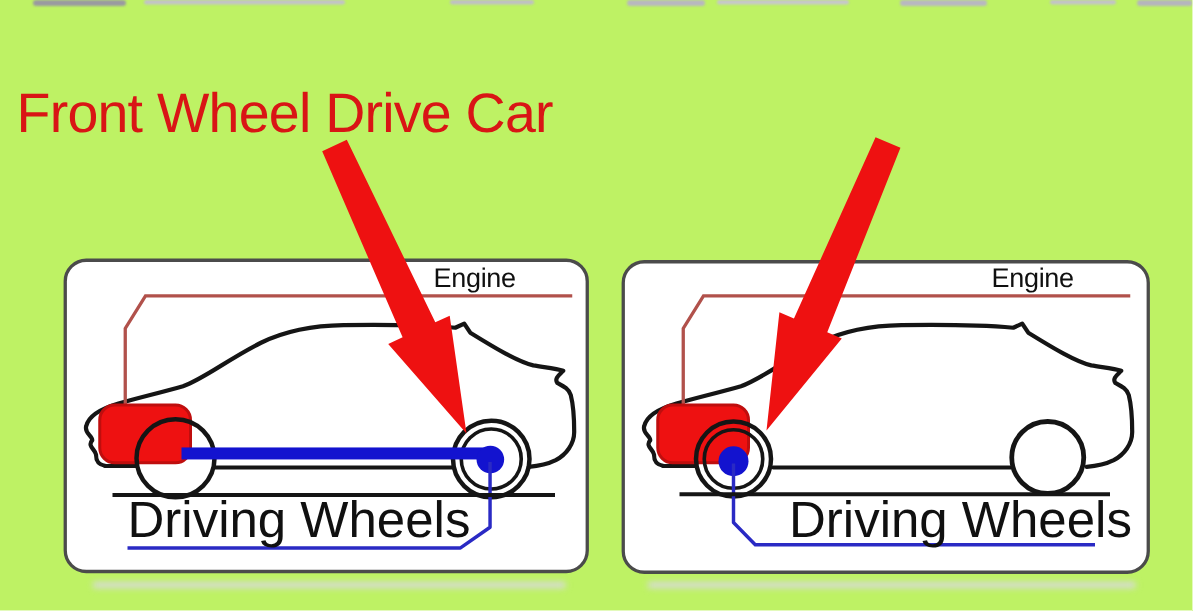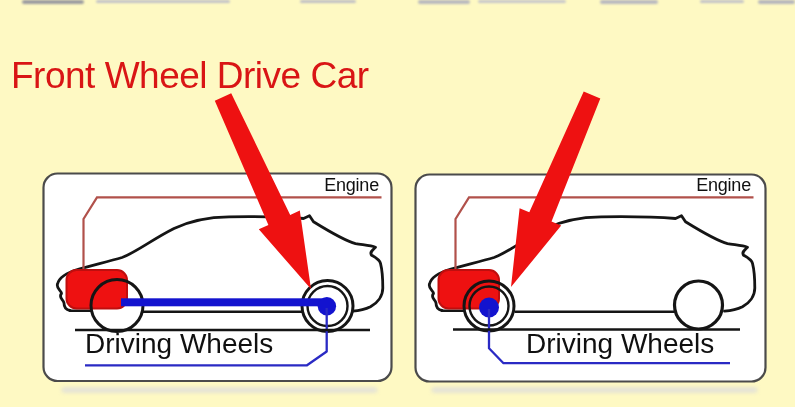--- a/index.html
+++ b/index.html
@@ -1,35 +1,35 @@
 <!DOCTYPE html>
 <html style="--label-red: #d91515;"><head>
 <meta charset="utf-8">
 <style>
   html,body{margin:0;padding:0;background:#ffffff;}
   #stage{
     position:relative;width:795px;height:407px;overflow:hidden;
-    background:#fef9c3;font-family:"Liberation Sans","DejaVu Sans",sans-serif;
+    background:#bef264;font-family:"Liberation Sans","DejaVu Sans",sans-serif;
   }
   #diagram-svg{position:absolute;left:0;top:0;}
   .heading{
     position:absolute;color:var(--label-red,#d91515);
     font-size:37px;line-height:1.05;letter-spacing:-0.5px;font-weight:400;
     white-space:nowrap;
   }
   #heading-front{left:11px;top:57px;}
   #heading-rear{left:443px;top:56px;}
   .engine-label{
-    position:absolute;width:90px;text-align:right;color:#101010;
+    position:absolute;width:90px;color:#101010;
     font-size:18px;letter-spacing:-0.2px;line-height:1;white-space:nowrap;
   }
   #engine-label-front{left:289px;top:176px;}
   #engine-label-rear{left:661px;top:176px;}
   .wheels-label{
-    position:absolute;color:#101010;font-size:28px;line-height:1;
+    position:absolute;color:#101010;font-size:34px;line-height:1;
     letter-spacing:0;white-space:nowrap;
   }
   #wheels-label-front{left:85px;top:330px;}
   #wheels-label-rear{left:526px;top:330px;}
   .top-artifact{position:absolute;top:0;filter:blur(0.8px);border-radius:2px;}
   .box-shadow-smudge{position:absolute;height:4px;filter:blur(2.2px);background:#d9d9de;}
 </style>
 </head>
 <body>
 

